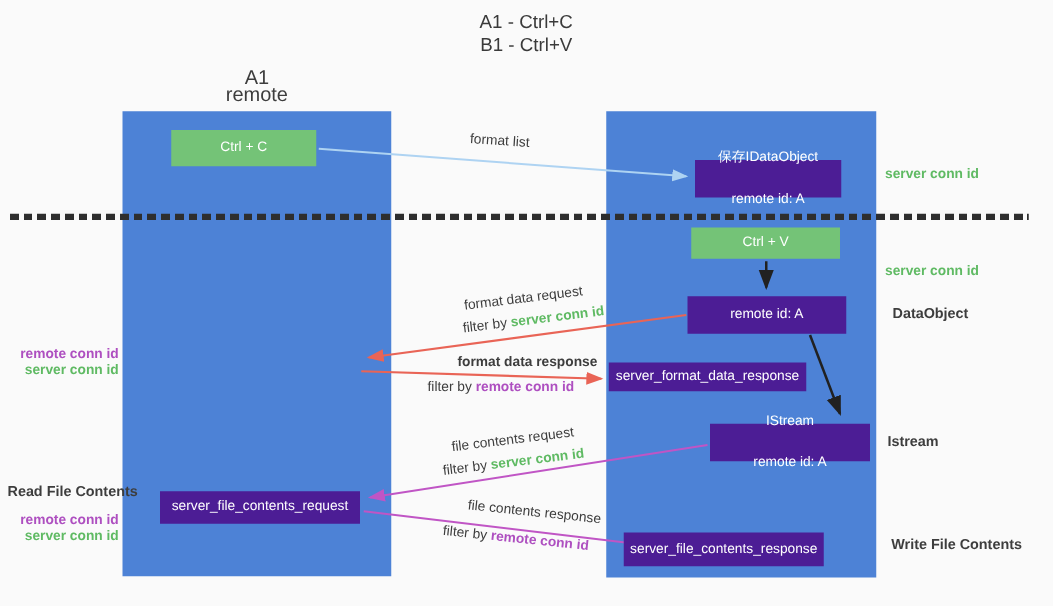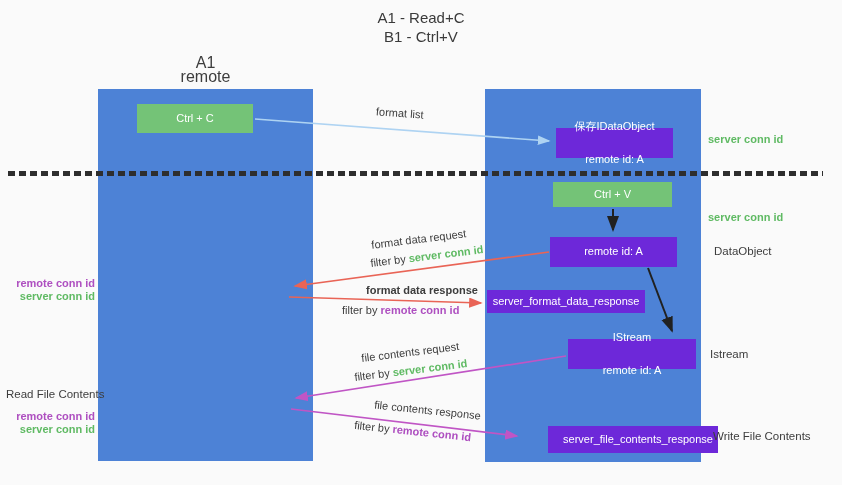--- a/index.html
+++ b/index.html
@@ -30,36 +30,36 @@
     position:absolute;left:8px;top:171px;width:815px;height:5px;z-index:2;
     background:repeating-linear-gradient(90deg,#2e2e2e 0 7px,transparent 7px 11px);
   }
   .arrows{position:absolute;left:0;top:0;z-index:3;}
   .node{
     position:absolute;z-index:4;color:#ffffff;text-align:center;
     font-size:11px;display:flex;flex-direction:column;justify-content:center;
     line-height:13.5px;
   }
   .green{background:#74c377;}
-  .orange{background:#6d28d9;gap:20px;}
+  .orange{background:#4c1d95;gap:20px;}
   .n-ctrl-c{left:137px;top:104px;width:116px;height:29px;}
   .n-save{left:556px;top:128px;width:117px;height:30px;}
   .n-ctrl-v{left:553px;top:182px;width:119px;height:25px;}
   .n-getdata{left:550px;top:237px;width:127px;height:30px;}
   .n-fmt-req{left:131px;top:277px;width:156px;height:26px;}
   .n-fmt-resp{left:487px;top:290px;width:158px;height:23px;}
   .n-istream{left:568px;top:339px;width:128px;height:30px;}
   .n-file-req{left:128px;top:393px;width:160px;height:26px;}
-  .n-file-resp{left:548px;top:426px;width:160px;height:27px;padding-left:10px;}
+  .n-file-resp{left:499px;top:426px;width:160px;height:27px;}
   .lbl{
     position:absolute;z-index:5;font-size:11px;color:#3d3d3d;white-space:nowrap;
   }
   .green-txt{color:#5fba63;font-weight:bold;}
   .purple-txt{color:#ae4fc0;font-weight:bold;}
-  .side{font-size:11.5px;}
+  .side{font-size:11.5px;font-weight:bold;}
   .l-scid-top{left:708px;top:133px;}
   .l-scid-mid{left:708px;top:211px;}
   .l-dataobject{left:714px;top:245px;}
   .l-istream{left:710px;top:348px;}
   .l-write{left:713px;top:430px;}
   .l-read{left:6px;top:388px;}
   .left-group{
     position:absolute;left:12px;width:83px;text-align:right;z-index:5;
     font-size:11px;line-height:13px;white-space:nowrap;
   }
@@ -77,21 +77,21 @@
   .l-fcr-f{left:354px;top:364px;}
   .l-fcresp{left:374px;top:404px;}
   .l-fcresp-f{left:354px;top:425px;}
 </style>
 </head>
 <body>
 
 <div class="canvas">
 
   <div class="title">
-    <div>A1 - Read+C</div>
+    <div>A1 - Ctrl+C</div>
     <div>B1 - Ctrl+V</div>
   </div>
 
   <div class="lane-header left">
     <div>A1</div>
     <div>remote</div>
   </div>
 
   <div class="lane lane-left"></div>
   <div class="lane lane-right"></div>
@@ -142,20 +142,23 @@
 
   <div class="node orange n-fmt-resp">
     <div>server_format_data_response</div>
   </div>
 
   <div class="node orange n-istream">
     <div>IStream</div>
     <div>remote id: A</div>
   </div>
 
+  <div class="node orange n-file-req">
+    <div>server_file_contents_request</div>
+  </div>
 
   <div class="node orange n-file-resp">
     <div>server_file_contents_response</div>
   </div>
 
   <div class="lbl rot-fl l-format-list">format list</div>
 
   <div class="lbl rot-up l-fdr">format data request</div>
   <div class="lbl rot-up l-fdr-f"><span>filter by </span><span class="green-txt">server conn id</span></div>
 

